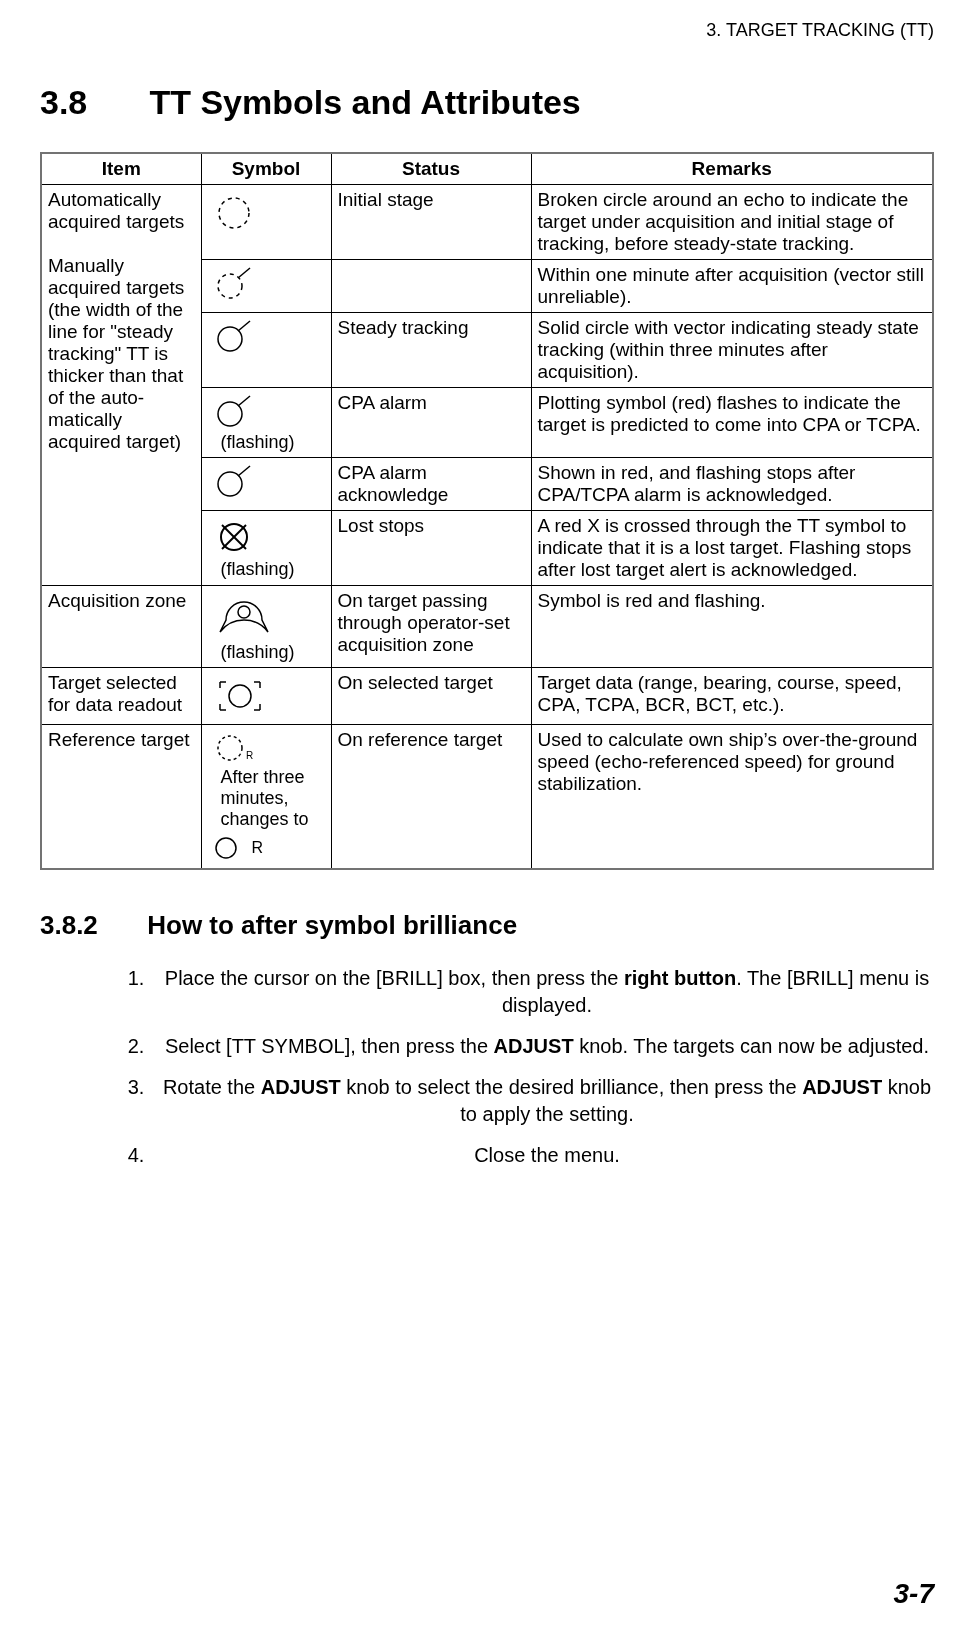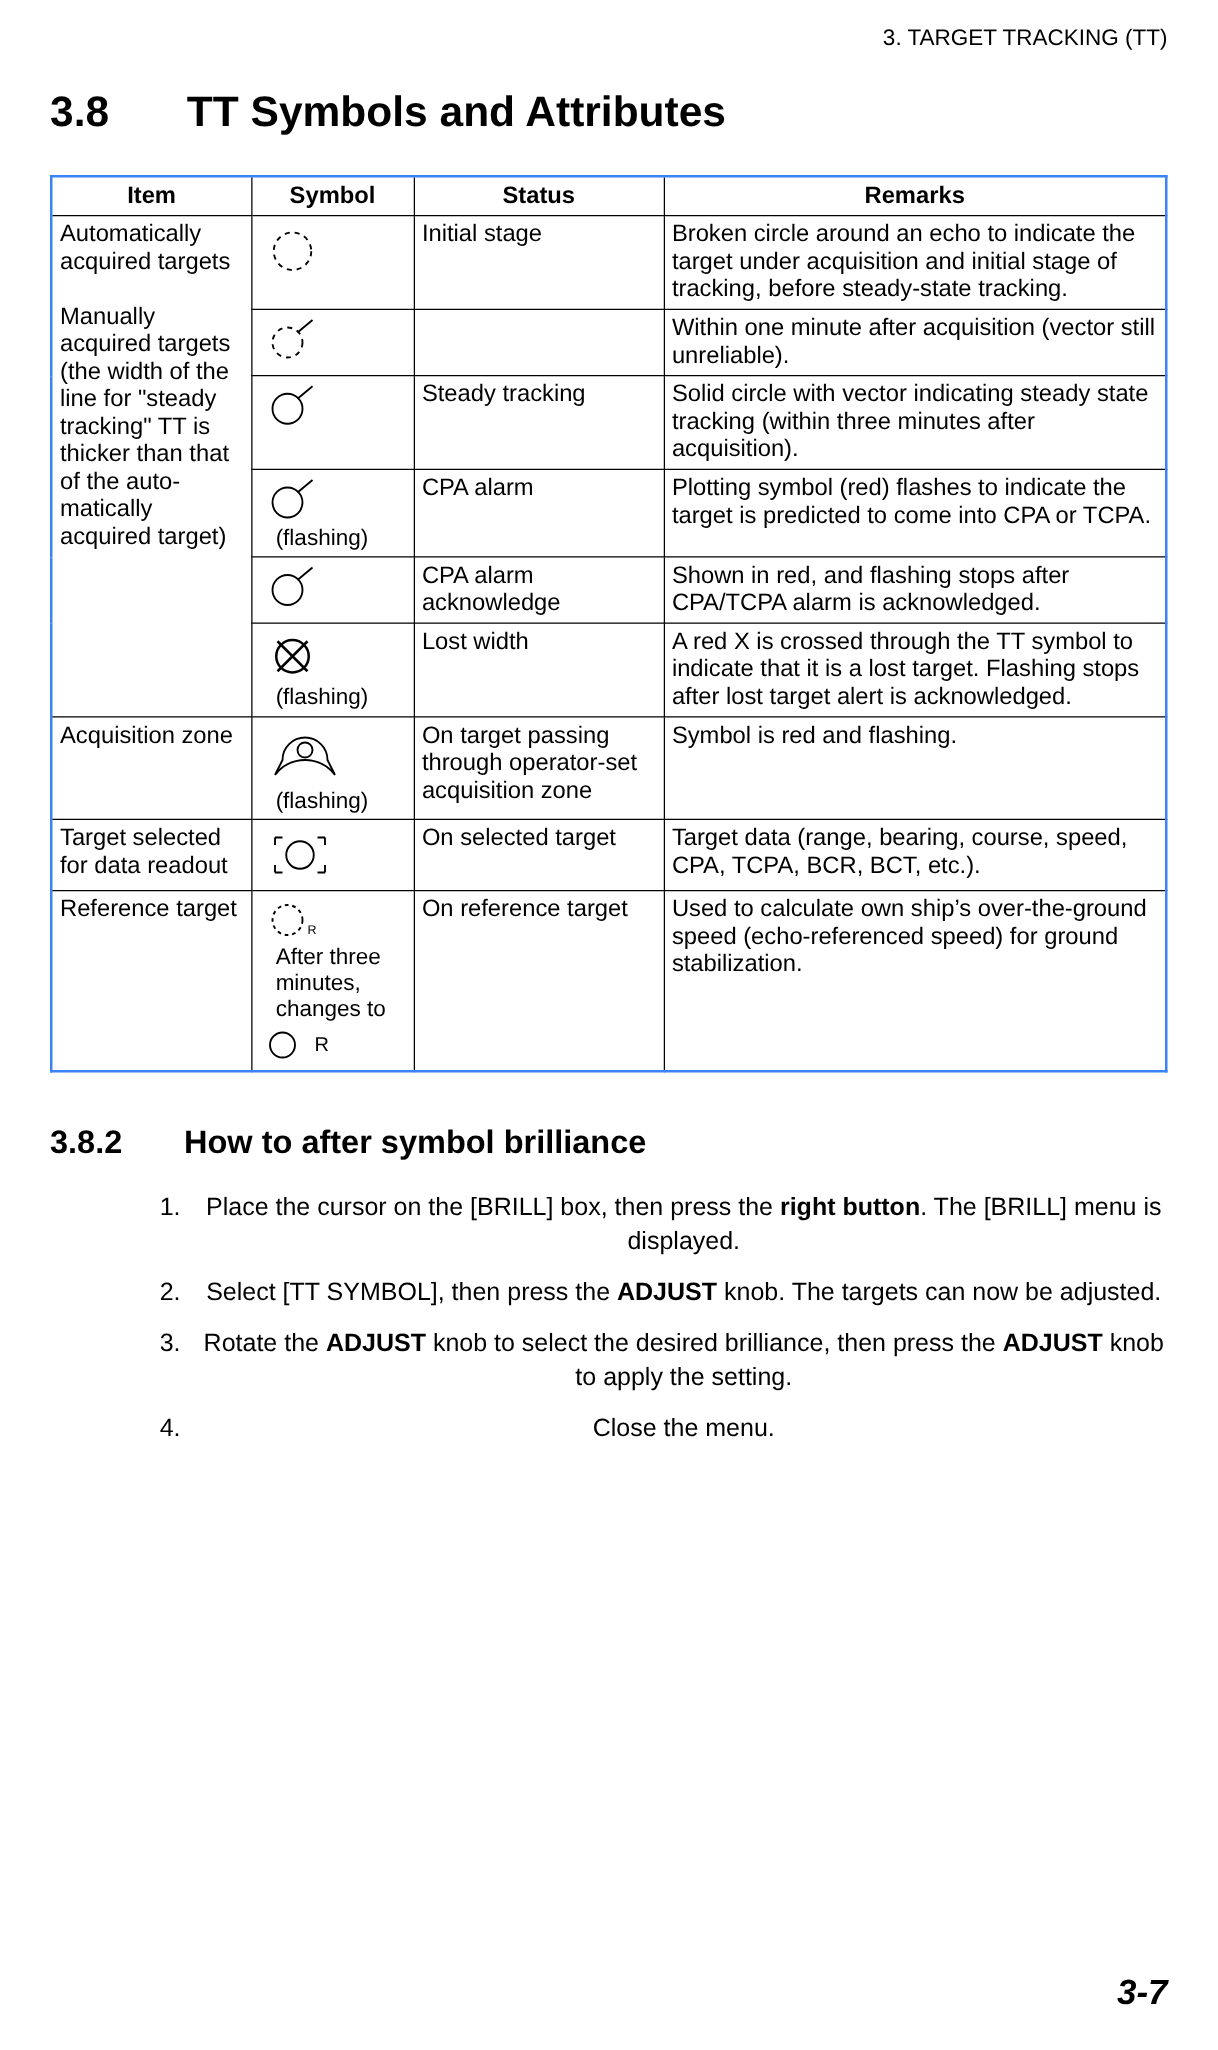--- a/index.html
+++ b/index.html
@@ -13,40 +13,40 @@
   .page {
     width: 974px;
     min-height: 1640px;
     box-sizing: border-box;
     padding: 20px 40px 40px 40px;
     position: relative;
   }
   .running-head {
     text-align: right;
     font-size: 18px;
-    margin-bottom: 30px;
+    margin-bottom: 42px;
   }
   h1.section {
     font-size: 34px;
     font-weight: bold;
     margin: 0 0 30px 0;
   }
   .sec-num { display: inline-block; width: 100px; }
   h2.subsection {
     font-size: 26px;
     font-weight: bold;
     margin: 0 0 24px 0;
   }
   h2.subsection .sec-num { width: 100px; }
 
   table.sym {
     border-collapse: collapse;
     width: 100%;
     table-layout: fixed;
-    border: 2px solid #3b82f6;
+    border: 2px solid #737373;
     margin-bottom: 40px;
   }
   table.sym th, table.sym td {
     border: 1px solid #000;
     padding: 4px 6px;
     font-size: 19px;
     vertical-align: top;
     text-align: left;
   }
   table.sym th {
@@ -188,21 +188,21 @@
         <td class="sym-cell">
           <span class="icon-wrap">
             <svg width="44" height="40" viewBox="0 0 44 40">
               <circle cx="22" cy="20" r="13" fill="none" stroke="#000" stroke-width="2"></circle>
               <line x1="10" y1="8" x2="34" y2="32" stroke="#000" stroke-width="2"></line>
               <line x1="34" y1="8" x2="10" y2="32" stroke="#000" stroke-width="2"></line>
             </svg>
           </span>
           <span class="sym-note">(flashing)</span>
         </td>
-        <td>Lost width</td>
+        <td>Lost stops</td>
         <td>A red X is crossed through the TT symbol to indicate that it is a lost target. Flashing stops after lost target alert is acknowledged.</td>
       </tr>
 
       <tr>
         <td>Acquisition zone</td>
         <td class="sym-cell">
           <span class="icon-wrap">
             <svg width="64" height="48" viewBox="0 0 64 48">
               <path d="M8 40 A30 30 0 0 1 56 40 L50 28 A18 18 0 0 0 14 28 Z" fill="none" stroke="#000" stroke-width="1.5"></path>
               <circle cx="32" cy="20" r="6" fill="none" stroke="#000" stroke-width="1.5"></circle>

